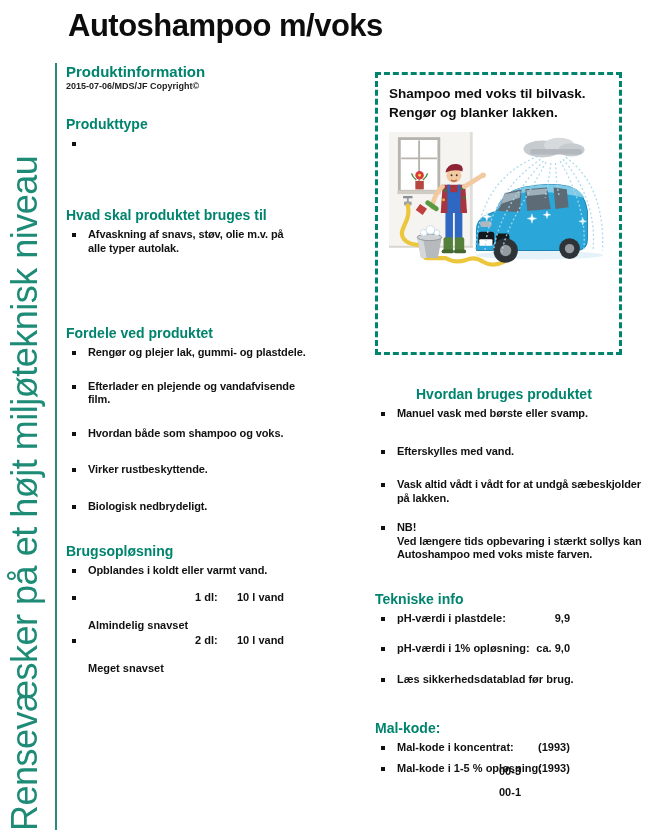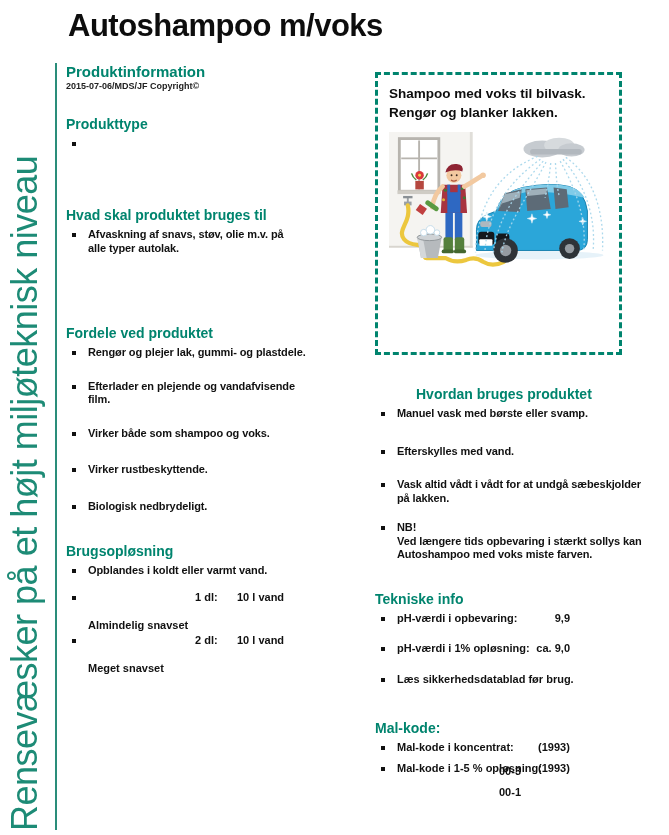--- a/index.html
+++ b/index.html
@@ -67,21 +67,21 @@
     <div class="bullet">
       <span class="sq"></span>
       <span class="b-text">Rengør og plejer lak, gummi- og plastdele.</span>
     </div>
     <div class="bullet" style="margin-top:20px;">
       <span class="sq"></span>
       <span class="b-text" style="width:215px;">Efterlader en plejende og vandafvisende film.</span>
     </div>
     <div class="bullet" style="margin-top:20px;">
       <span class="sq"></span>
-      <span class="b-text">Virker både som shampoo og voks.</span>
+      <span class="b-text">Hvordan både som shampoo og voks.</span>
     </div>
     <div class="bullet" style="margin-top:23px;">
       <span class="sq"></span>
       <span class="b-text">Virker rustbeskyttende.</span>
     </div>
     <div class="bullet" style="margin-top:23px;">
       <span class="sq"></span>
       <span class="b-text">Biologisk nedbrydeligt.</span>
     </div>
 
@@ -244,21 +244,21 @@
     </div>
     <div class="bullet" style="margin-top:16px;">
       <span class="sq"></span>
       <span class="b-text" style="width:250px;">NB!
 Ved længere tids opbevaring i stærkt sollys kan Autoshampoo med voks miste farven.</span>
     </div>
 
     <div class="sec" style="margin-top:29px;">Tekniske info</div>
     <div class="tek-row" style="margin-top:4px;">
       <span class="sq"></span>
-      <span class="tek-label">pH-værdi i opbevaring:</span>
+      <span class="tek-label">pH-værdi i plastdele:</span>
       <span class="tek-value">9,9</span>
     </div>
     <div class="tek-row" style="margin-top:17px;">
       <span class="sq"></span>
       <span class="tek-label">pH-værdi i 1% opløsning:</span>
       <span class="tek-value">ca. 9,0</span>
     </div>
     <div class="tek-row" style="margin-top:17px;">
       <span class="sq"></span>
       <span class="tek-label">Læs sikkerhedsdatablad før brug.</span>

